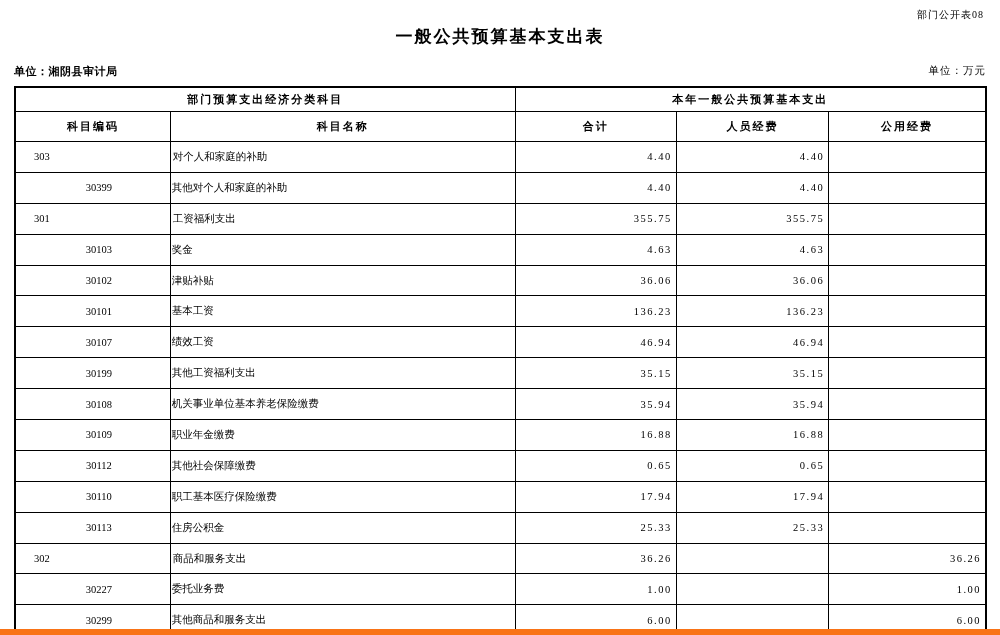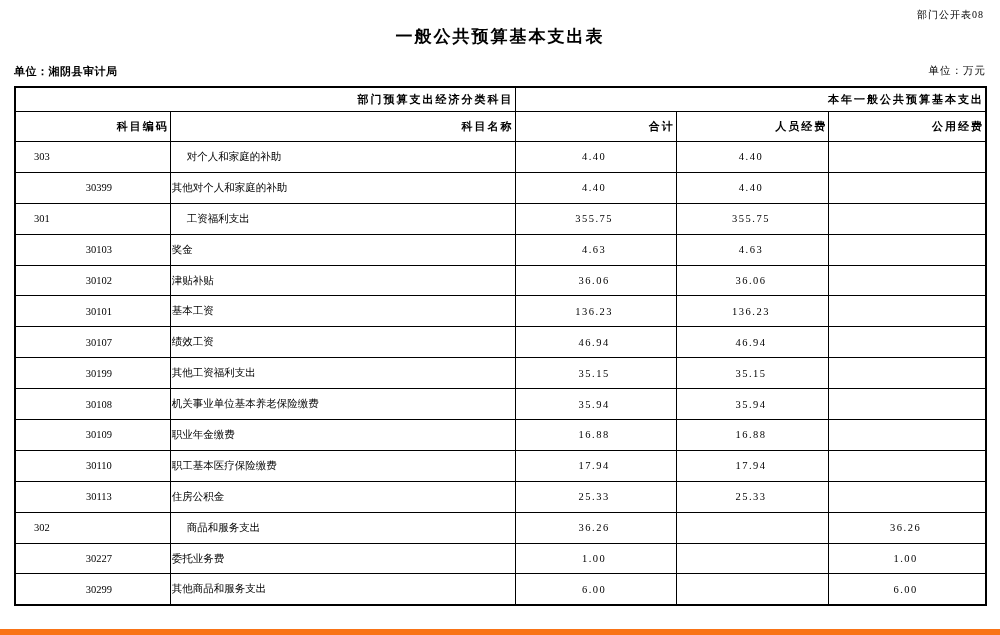--- a/index.html
+++ b/index.html
@@ -47,34 +47,34 @@
   table.budget th, table.budget td {
     border: 1px solid #000;
     overflow: hidden;
     white-space: nowrap;
     font-weight: normal;
   }
   table.budget thead th {
     font-weight: bold;
     font-size: 11px;
     letter-spacing: 2px;
-    text-align: right;
+    text-align: center;
   }
   tr.group-row th { height: 21px; }
   tr.cols-row th  { height: 27px; }
   table.budget tbody td {
     height: 27.9px;
     font-size: 10.5px;
   }
   td.cell-code.top { padding-left: 18px; }
   td.cell-code.sub { padding-left: 13px; text-align: center; }
-  td.cell-name.top { padding-left: 16px; }
+  td.cell-name.top { padding-left: 2px; }
   td.cell-name.sub { }
   td.num {
-    text-align: center;
+    text-align: right;
     padding-right: 4px;
     letter-spacing: 1.5px;
     font-family: Liberation Serif, serif;
   }
 </style>
 </head>
 <body>
 
 <div class="page">
 
@@ -173,20 +173,27 @@
           <td class="num sub"></td>
         </tr>
         <tr>
           <td class="cell-code sub">30109</td>
           <td class="cell-name sub">职业年金缴费</td>
           <td class="num sub">16.88</td>
           <td class="num sub">16.88</td>
           <td class="num sub"></td>
         </tr>
         <tr>
+          <td class="cell-code sub">30112</td>
+          <td class="cell-name sub">其他社会保障缴费</td>
+          <td class="num sub">0.65</td>
+          <td class="num sub">0.65</td>
+          <td class="num sub"></td>
+        </tr>
+        <tr>
           <td class="cell-code sub">30110</td>
           <td class="cell-name sub">职工基本医疗保险缴费</td>
           <td class="num sub">17.94</td>
           <td class="num sub">17.94</td>
           <td class="num sub"></td>
         </tr>
         <tr>
           <td class="cell-code sub">30113</td>
           <td class="cell-name sub">住房公积金</td>
           <td class="num sub">25.33</td>

